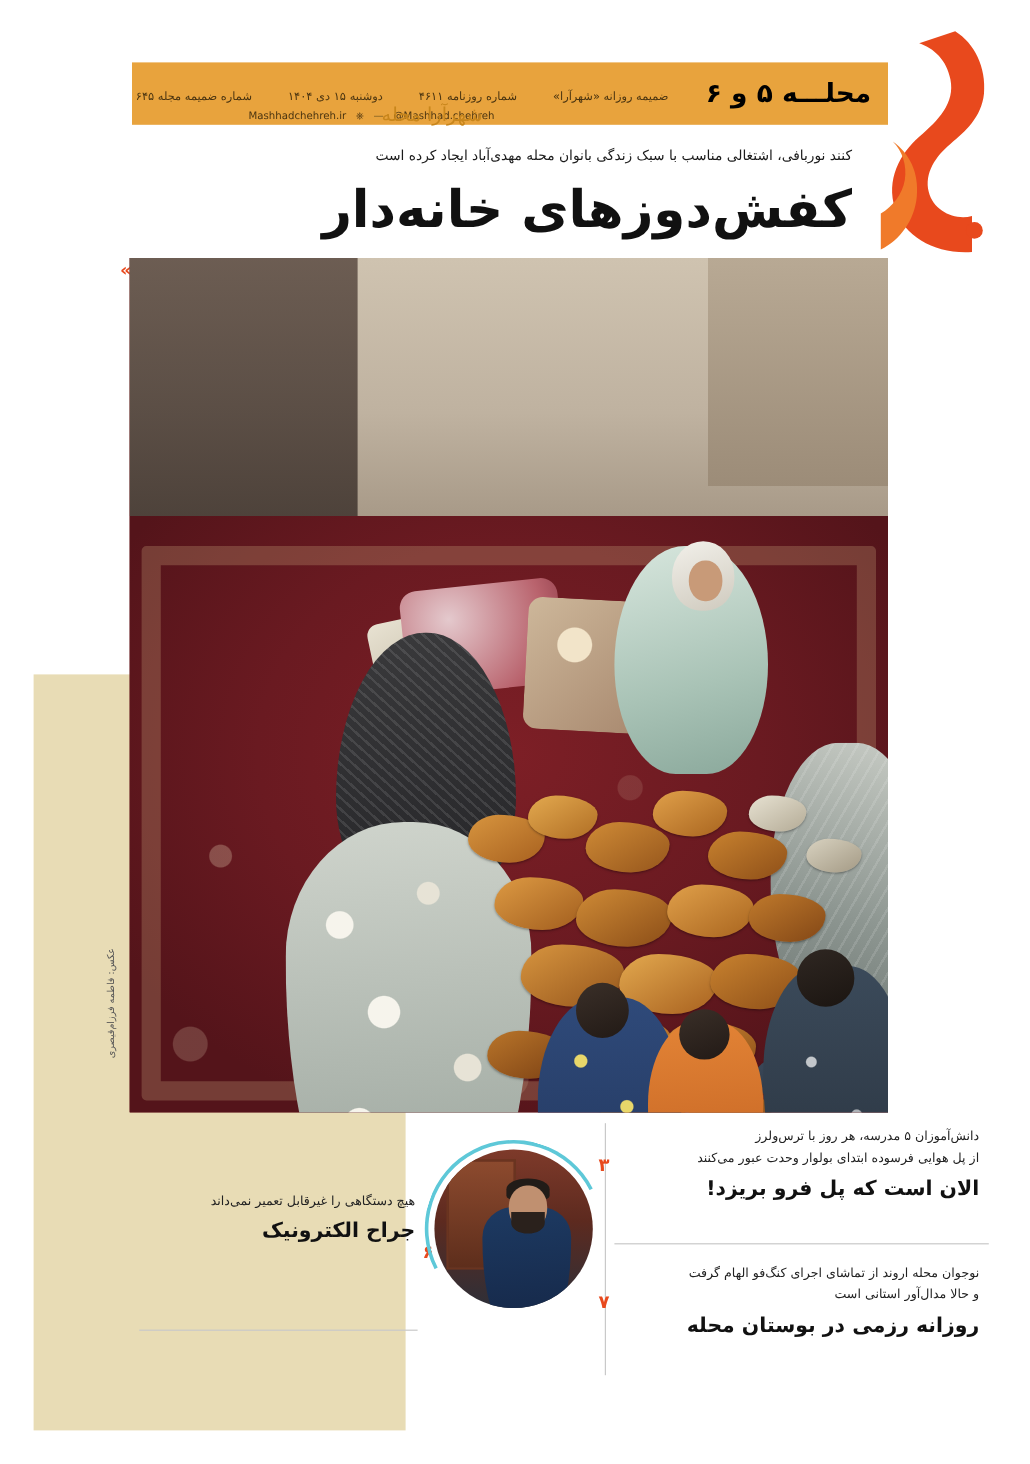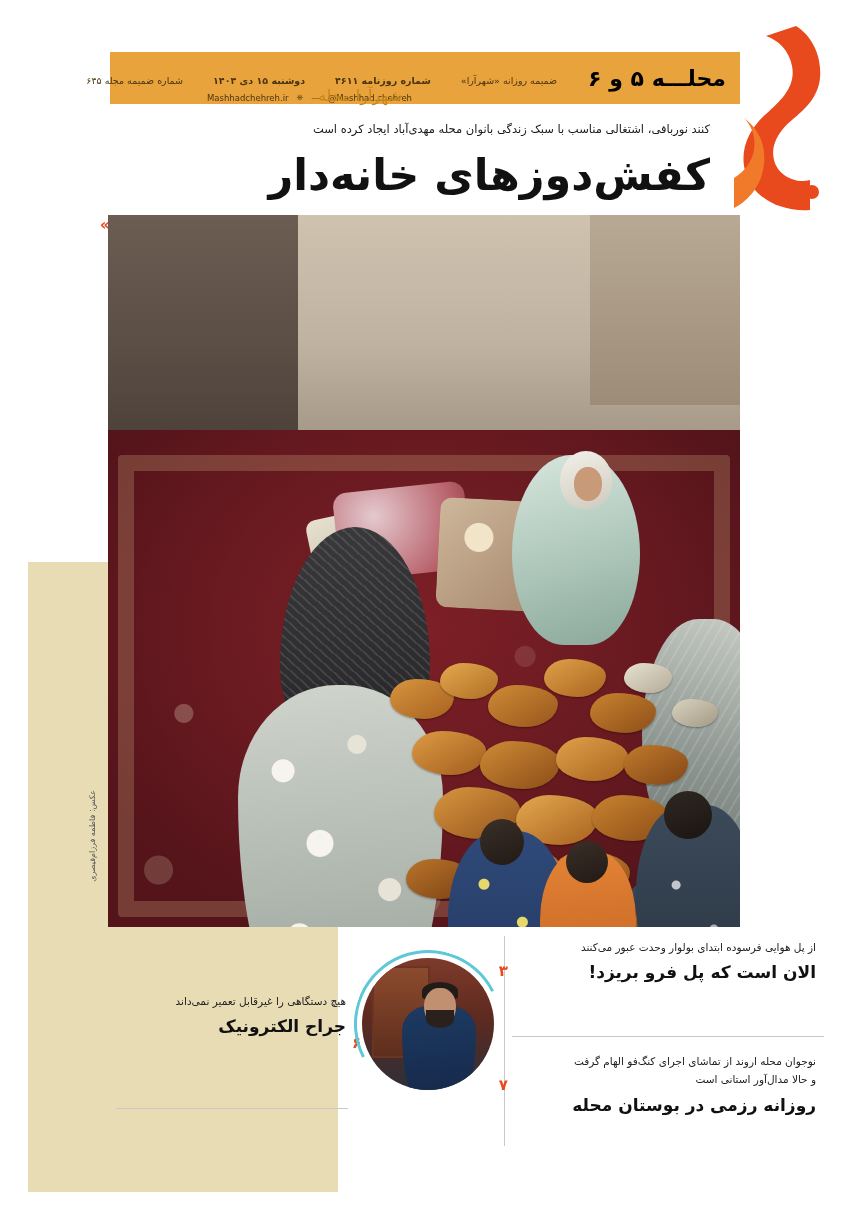--- a/index.html
+++ b/index.html
@@ -67,21 +67,21 @@
     margin: 0 8px;
   }
   .top-meta {
     font-size: 9.5px;
     color: #4a3410;
     line-height: 1.5;
     white-space: nowrap;
     padding: 0 7px;
     margin-top: 6px;
   }
-  .top-meta-bold { font-weight: bold; }
+  .top-meta-bold { font-weight: normal; }
   .handles {
     position: absolute;
     left: 112px; top: 92px;
     width: 300px;
     font-size: 8.5px;
     color: #4a3410;
     display: flex;
     flex-direction: row-reverse;
     gap: 8px;
     align-items: center;
@@ -505,20 +505,21 @@
 
   <div class="teasers">
 
     <div class="vrule" style="left:396px; top:6px; height:210px;"></div>
 
     <div class="hrule" style="left:404px; top:106px; width:312px;"></div>
 
     <div class="hrule" style="left:8px; top:178px; width:232px;"></div>
 
     <div class="teaser" style="right:8px; top:8px; width:300px;">
+      <div class="teaser-lines">دانش‌آموزان ۵ مدرسه، هر روز با ترس‌ولرز</div>
       <div class="teaser-lines">از پل هوایی فرسوده ابتدای بولوار وحدت عبور می‌کنند</div>
       <div class="teaser-title">الان است که پل فرو بریزد!</div>
     </div>
     <div class="num-badge" style="right:316px; top:32px;">۳</div>
 
     <div class="teaser" style="right:8px; top:122px; width:300px;">
       <div class="teaser-lines">نوجوان محله اروند از تماشای اجرای کنگ‌فو الهام گرفت</div>
       <div class="teaser-lines">و حالا مدال‌آور استانی است</div>
       <div class="teaser-title">روزانه رزمی در بوستان محله</div>
     </div>

